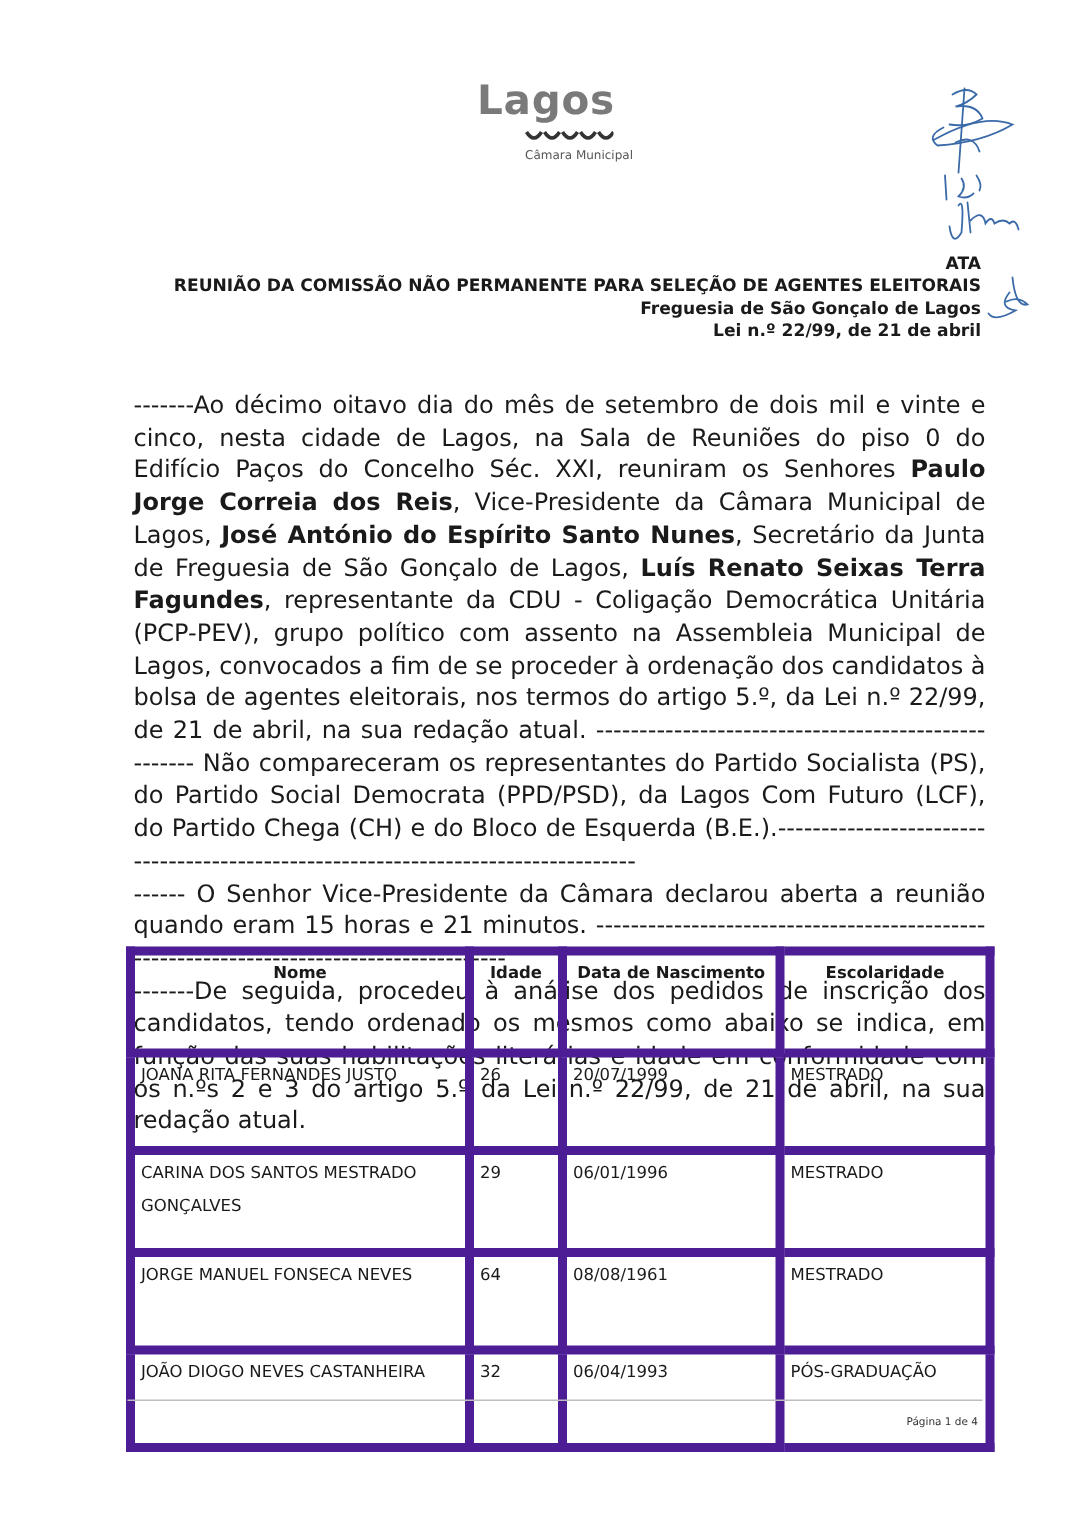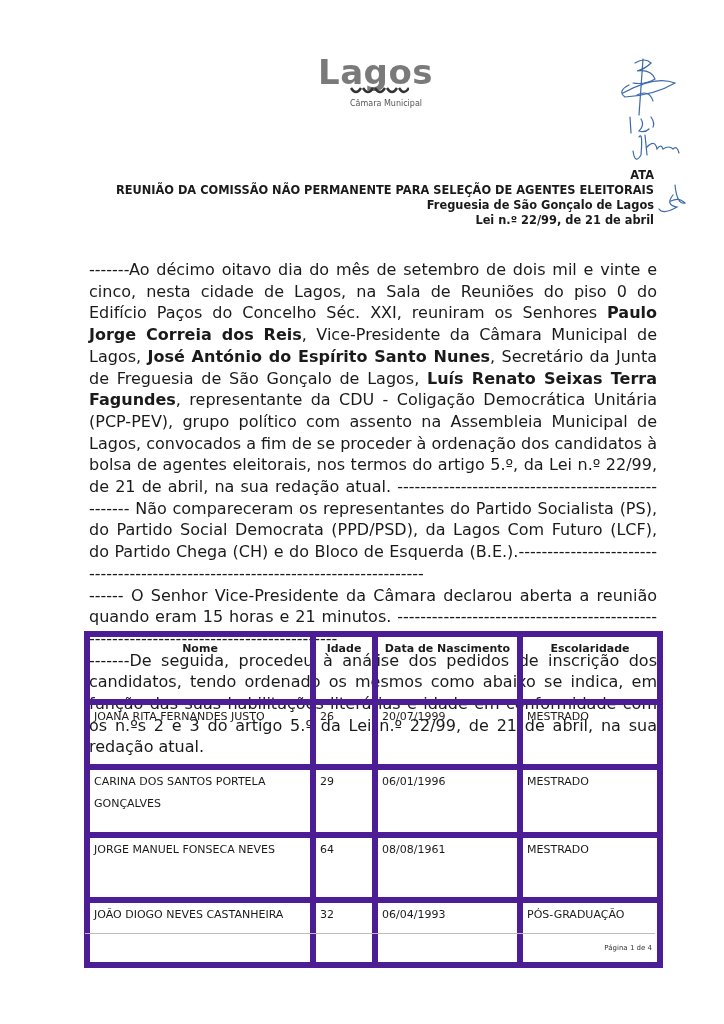--- a/index.html
+++ b/index.html
@@ -1,21 +1,21 @@
 <!DOCTYPE html>
 <html><head>
 <meta charset="utf-8">
 <style>
   html, body { margin: 0; padding: 0; }
   body {
     width: 724px; height: 1024px; background: #ffffff; position: relative; overflow: hidden;
     font-family: "DejaVu Sans", "Liberation Sans", sans-serif; color: #1a1a1a;
   }
   .logo { position: absolute; left: 312px; top: 52px; width: 120px; height: 60px; }
-  .logo-word { position: absolute; left: 6px; top: 0; font-family: "DejaVu Sans", sans-serif; font-size: 34px; font-weight: bold; color: #7a7a7a; letter-spacing: 0.5px; }
+  .logo-word { position: absolute; left: 6px; top: 0; font-family: "DejaVu Sans", sans-serif; font-size: 27px; font-weight: bold; color: #7a7a7a; letter-spacing: 0.5px; }
   .logo-waves { position: absolute; left: 37px; top: 33px; width: 60px; height: 12px; }
   .logo-sub { position: absolute; left: 22px; top: 47px; font-size: 8px; color: #555; white-space: nowrap; padding-left: 16px; }
 
   .signature { position: absolute; left: 615px; top: 55px; width: 100px; height: 170px; }
 
   .title-block { position: absolute; left: 70px; top: 168px; width: 584px; text-align: right; font-weight: bold; font-size: 11.4px; line-height: 15px; }
   .title-block div { white-space: nowrap; }
 
   .body-text { position: absolute; left: 89px; top: 259px; width: 568px; font-size: 16px; line-height: 21.7px; text-align: justify; }
   .body-text p { margin: 0; }
@@ -93,21 +93,21 @@
     </tr>
   </thead>
   <tbody>
     <tr>
       <td>JOANA RITA FERNANDES JUSTO</td>
       <td class="c">26</td>
       <td class="c">20/07/1999</td>
       <td class="c">MESTRADO</td>
     </tr>
     <tr>
-      <td>CARINA DOS SANTOS PORTELA GONÇALVES</td>
+      <td>CARINA DOS SANTOS MESTRADO GONÇALVES</td>
       <td class="c">29</td>
       <td class="c">06/01/1996</td>
       <td class="c">MESTRADO</td>
     </tr>
     <tr>
       <td>JORGE MANUEL FONSECA NEVES</td>
       <td class="c">64</td>
       <td class="c">08/08/1961</td>
       <td class="c">MESTRADO</td>
     </tr>

